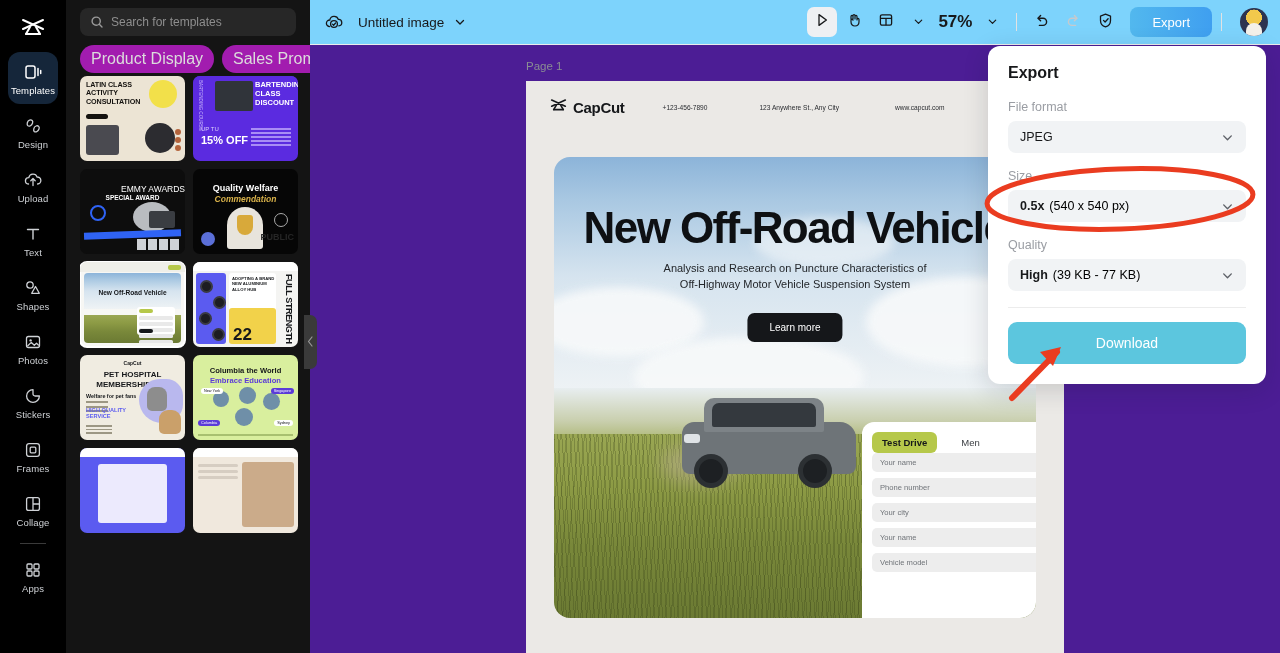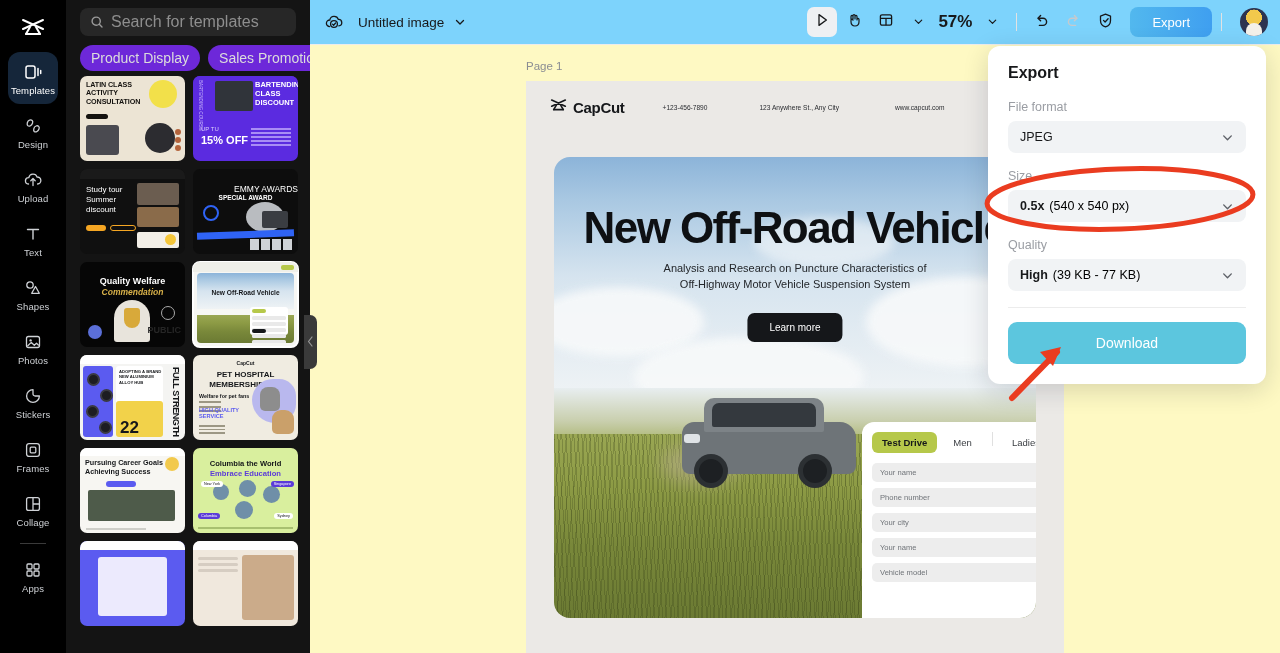--- a/index.html
+++ b/index.html
@@ -36,26 +36,26 @@
     background: #141414; z-index: 25; overflow: hidden;
   }
   .search {
     position: absolute; left: 14px; top: 8px; width: 216px; height: 28px;
     background: #272727; border-radius: 8px; display: flex; align-items: center;
     padding: 0 10px; gap: 7px;
   }
   .search .s-ico { flex: 0 0 auto; display: flex; }
   .search input {
     background: transparent; border: 0; outline: 0; color: #e6e6e6;
-    font-size: 16px; font-family: "Liberation Sans", sans-serif; width: 100%;
+    font-size: 12px; font-family: "Liberation Sans", sans-serif; width: 100%;
   }
   .search input::placeholder { color: #8e8e8e; }
   .chips { position: absolute; left: 14px; top: 45px; display: flex; gap: 8px; }
   .chip {
-    background: #6d28d9; color: #dcdcdc; font-size: 14px;
+    background: #a21caf; color: #dcdcdc; font-size: 16px;
     padding: 5px 11px; border-radius: 14px; white-space: nowrap; cursor: pointer;
   }
   .grid {
     position: absolute; left: 14px; top: 76px; width: 230px; height: 577px;
     display: grid; grid-template-columns: 105px 105px; gap: 8px;
     align-content: start; overflow: hidden;
   }
   .thumb {
     width: 105px; height: 85px; border-radius: 7px; overflow: hidden;
     position: relative; cursor: pointer; background: #0e0e0e;
@@ -207,21 +207,21 @@
     overflow: hidden; position: relative;
   }
   .avatar::after {
     content: ""; position: absolute; left: 50%; top: 52%; width: 16px; height: 16px;
     transform: translateX(-50%); background: #f4f1ea; border-radius: 50% 50% 0 0;
   }
 
   
   .stage {
     position: absolute; left: 310px; top: 45px; right: 0; bottom: 0;
-    background: #fef9c3; overflow: hidden;
+    background: #4c1d95; overflow: hidden;
   }
   .page-label {
     position: absolute; left: 216px; top: 15px; font-size: 11.5px; color: #8a8d93;
   }
   .canvas {
     position: absolute; left: 216px; top: 36px; width: 538px; height: 581px;
     background: #ebe9e6; overflow: hidden;
   }
   .cv-head {
     position: absolute; left: 0; right: 0; top: 0; height: 52px;
@@ -281,21 +281,21 @@
   }
   .hero .learn {
     position: absolute; left: 50%; transform: translateX(-50%); top: 156px;
     background: #15171a; color: #fff; font-size: 10px; padding: 9px 22px; border-radius: 7px;
     cursor: pointer;
   }
   .formcard {
     position: absolute; left: 308px; top: 265px; width: 196px; height: 232px;
     background: #fff; border-radius: 12px; padding: 10px;
   }
-  .formcard .tabs { display: flex; gap: 8px; margin-bottom: 10px; }
+  .formcard .tabs { display: flex; gap: 16px; }
   .formcard .tab {
     font-size: 9.5px; font-weight: bold; color: #15171a; padding: 5px 10px;
     border-radius: 6px; cursor: pointer; white-space: nowrap;
   }
   .formcard .tab.act { background: #b6c84a; }
   .formcard .tab.pl { font-weight: normal; color: #3d4045; padding: 5px 8px; }
   .formcard .vdiv { width: 1px; height: 14px; background: #e0e0e0; margin: 0 4px; }
   .formcard .fld {
     height: 19px; background: #ededed; border-radius: 5px; margin-bottom: 6px;
     display: flex; align-items: center; padding: 0 8px; font-size: 7.6px; color: #6f7378;
@@ -496,34 +496,20 @@
         <div class="off">15% OFF</div>
         <div class="lines">
             <i></i>
             <i></i>
             <i></i>
             <i></i>
             <i></i>
           </div>
       </div>
 
-      <div class="thumb t-study">
-        <div class="bar"></div>
-        <div class="h1">
-          <span>Study tour</span><br>
-          <span>Summer</span><br>
-          <span>discount</span>
-        </div>
-        <div class="btn"></div>
-        <div class="btn2"></div>
-        <div class="p1"></div>
-        <div class="p2"></div>
-        <div class="p3"></div>
-        <div class="badge"></div>
-      </div>
 
       <div class="thumb t-emmy">
         <div class="h1">EMMY AWARDS</div>
         <div class="h2">SPECIAL AWARD</div>
         <div class="ring"></div>
         <div class="reel"></div>
         <div class="clap"></div>
         <div class="strip"></div>
         <div class="row">
             <i></i>
@@ -605,31 +591,20 @@
         </div>
         <div class="cat"></div>
         <div class="dog"></div>
         <div class="ft">
             <i></i>
             <i></i>
             <i></i>
           </div>
       </div>
 
-      <div class="thumb t-career">
-        <div class="bar"></div>
-        <div class="dot"></div>
-        <div class="h1">
-          <span>Pursuing Career Goals</span><br>
-          <span>Achieving Success</span>
-        </div>
-        <div class="btn"></div>
-        <div class="ph"></div>
-        <div class="ft"></div>
-      </div>
 
       <div class="thumb t-edu">
         <div class="h1">Columbia the World</div>
         <div class="h2">Embrace Education</div>
         <div class="c" style="left:20px;top:36px;width:16px;height:16px"></div>
         <div class="c" style="left:46px;top:32px;width:17px;height:17px"></div>
         <div class="c" style="left:70px;top:38px;width:17px;height:17px"></div>
         <div class="c" style="left:42px;top:53px;width:18px;height:18px"></div>
         <div class="tag w" style="left:8px;top:33px">New York</div>
         <div class="tag" style="right:4px;top:33px">Singapore</div>

